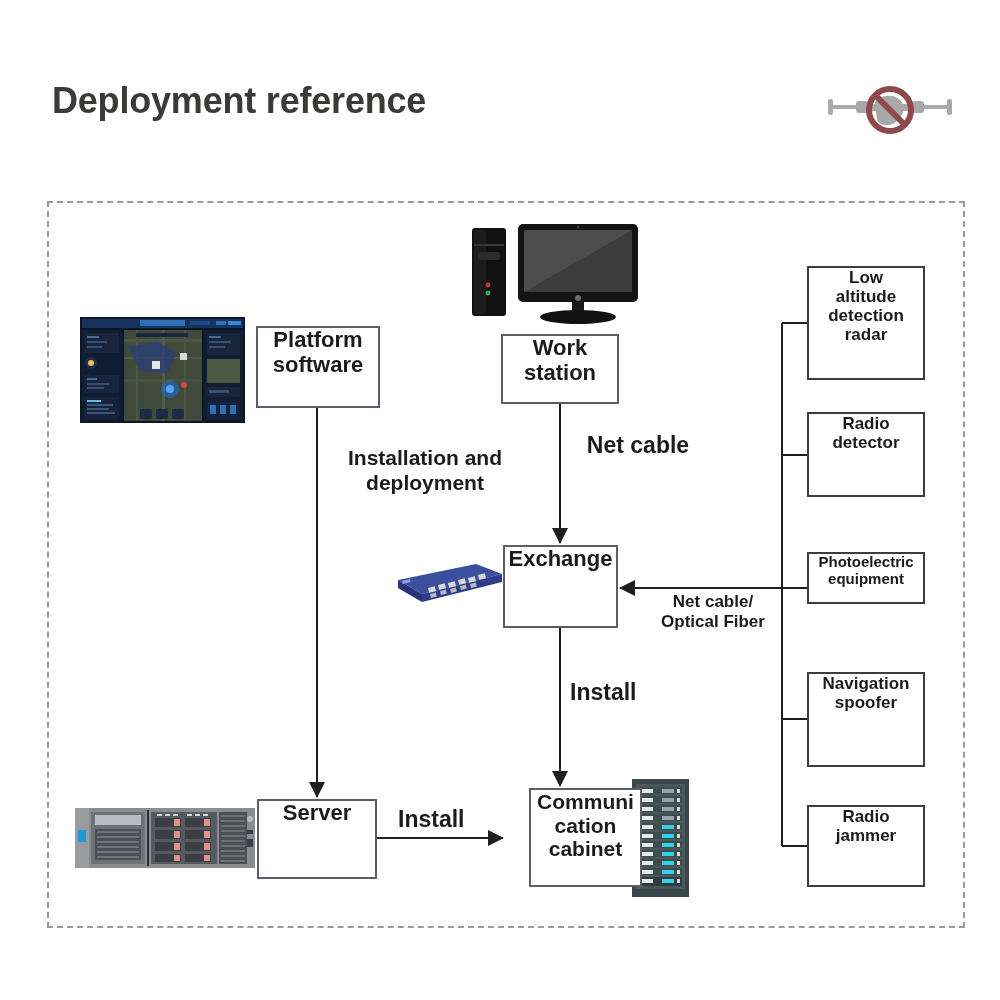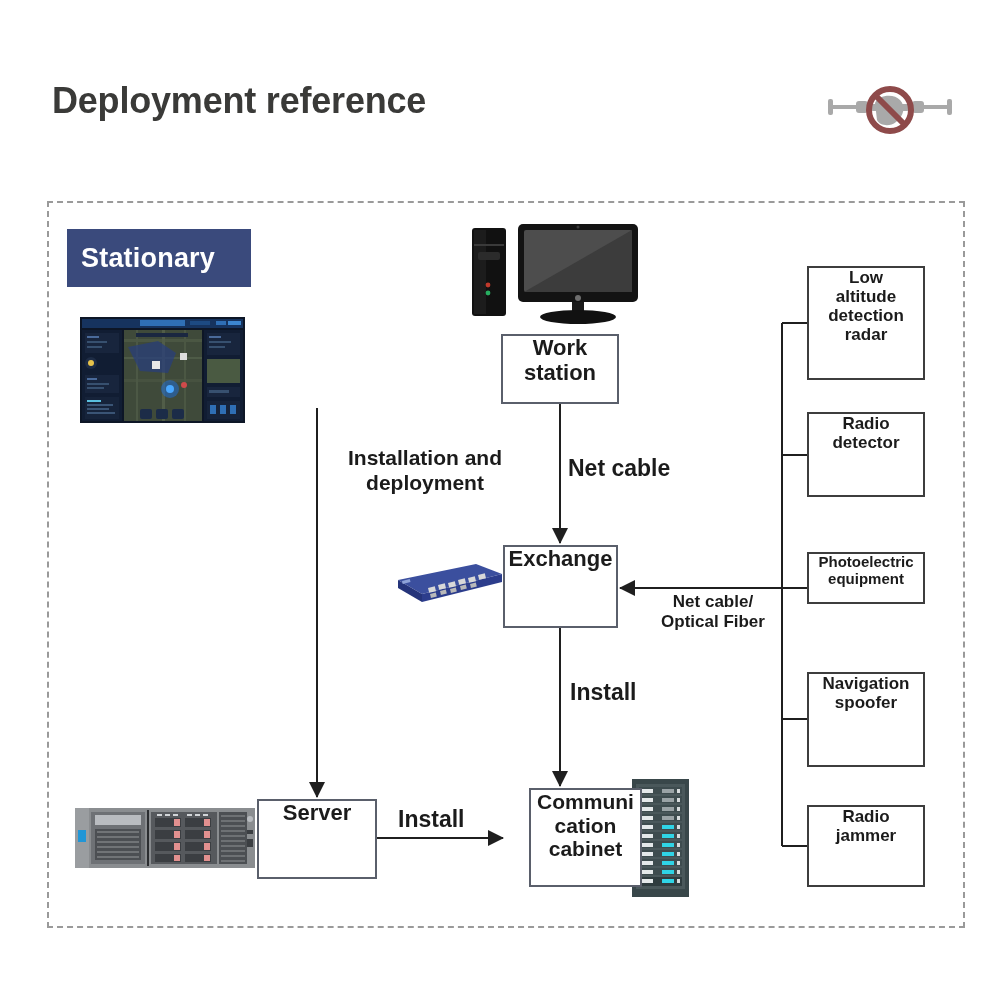--- a/index.html
+++ b/index.html
@@ -70,21 +70,21 @@
   #dev-photo      {left:807px;top:552px;width:118px;height:52px;font-size:15px;}
   #dev-nav        {left:807px;top:672px;width:118px;height:95px;font-size:17px;}
   #dev-jammer     {left:807px;top:805px;width:118px;height:82px;font-size:17px;}
 
   
   .edge-label{
     position:absolute;font-weight:bold;color:#1b1b1b;
     text-align:center;line-height:1.2;white-space:pre-line;
   }
   #lbl-install-deploy{left:330px;top:445px;width:190px;font-size:21px;}
-  #lbl-netcable     {left:568px;top:455px;width:140px;font-size:23px;text-align:left;}
+  #lbl-netcable     {left:568px;top:432px;width:140px;font-size:23px;text-align:center;}
   #lbl-install-mid  {left:570px;top:679px;width:110px;font-size:23px;text-align:left;}
   #lbl-netfiber     {left:638px;top:592px;width:150px;font-size:17px;}
   #lbl-install-low  {left:398px;top:806px;width:110px;font-size:23px;text-align:left;}
 
   
   #wires{position:absolute;left:0;top:0;width:1000px;height:1000px;pointer-events:none;}
 
   
   .art{position:absolute;}
   #art-software{left:80px;top:317px;width:165px;height:106px;}
@@ -112,23 +112,20 @@
         <path d="M55 21 C58 13 74 11 80 18 C86 24 84 34 76 40 C70 45 60 44 57 38 Z"></path>
         <rect x="50" y="22" width="40" height="7" rx="3"></rect>
       </g>
       <circle cx="70" cy="28" r="21" fill="none" stroke="#8e4a4a" stroke-width="6"></circle>
       <line x1="55" y1="13" x2="85" y2="43" stroke="#8e4a4a" stroke-width="6"></line>
     </svg>
   </div>
 
   <div class="frame"></div>
 
-  <div class="badge">
-    <span>Stationary</span>
-  </div>
 
   <div class="art" id="art-software">
     <svg viewBox="0 0 165 106" width="165" height="106">
       <rect x="0" y="0" width="165" height="106" fill="#0d1626"></rect>
       <rect x="2" y="2" width="161" height="9" fill="#16335e"></rect>
       <rect x="60" y="3" width="45" height="6" fill="#2f6fb5"></rect>
       <rect x="110" y="4" width="20" height="4" fill="#1d4a82"></rect>
       <rect x="136" y="4" width="10" height="4" fill="#2f6fb5"></rect>
       <rect x="148" y="4" width="13" height="4" fill="#3c86cf"></rect>
 
@@ -378,20 +375,24 @@
       <line x1="782" y1="323" x2="782" y2="846"></line>
 
       <line x1="782" y1="323" x2="807" y2="323"></line>
       <line x1="782" y1="455" x2="807" y2="455"></line>
       <line x1="782" y1="588" x2="807" y2="588"></line>
       <line x1="782" y1="719" x2="807" y2="719"></line>
       <line x1="782" y1="846" x2="807" y2="846"></line>
     </g>
   </svg>
 
+  <div class="box" id="node-platform">
+    <span style="white-space:pre-line">Platform
+software</span>
+  </div>
 
   <div class="box" id="node-work">
     <span style="white-space:pre-line">Work
 station</span>
   </div>
 
   <div class="box" id="node-exchange">
     <span style="white-space:pre-line">Exchange</span>
   </div>
 

